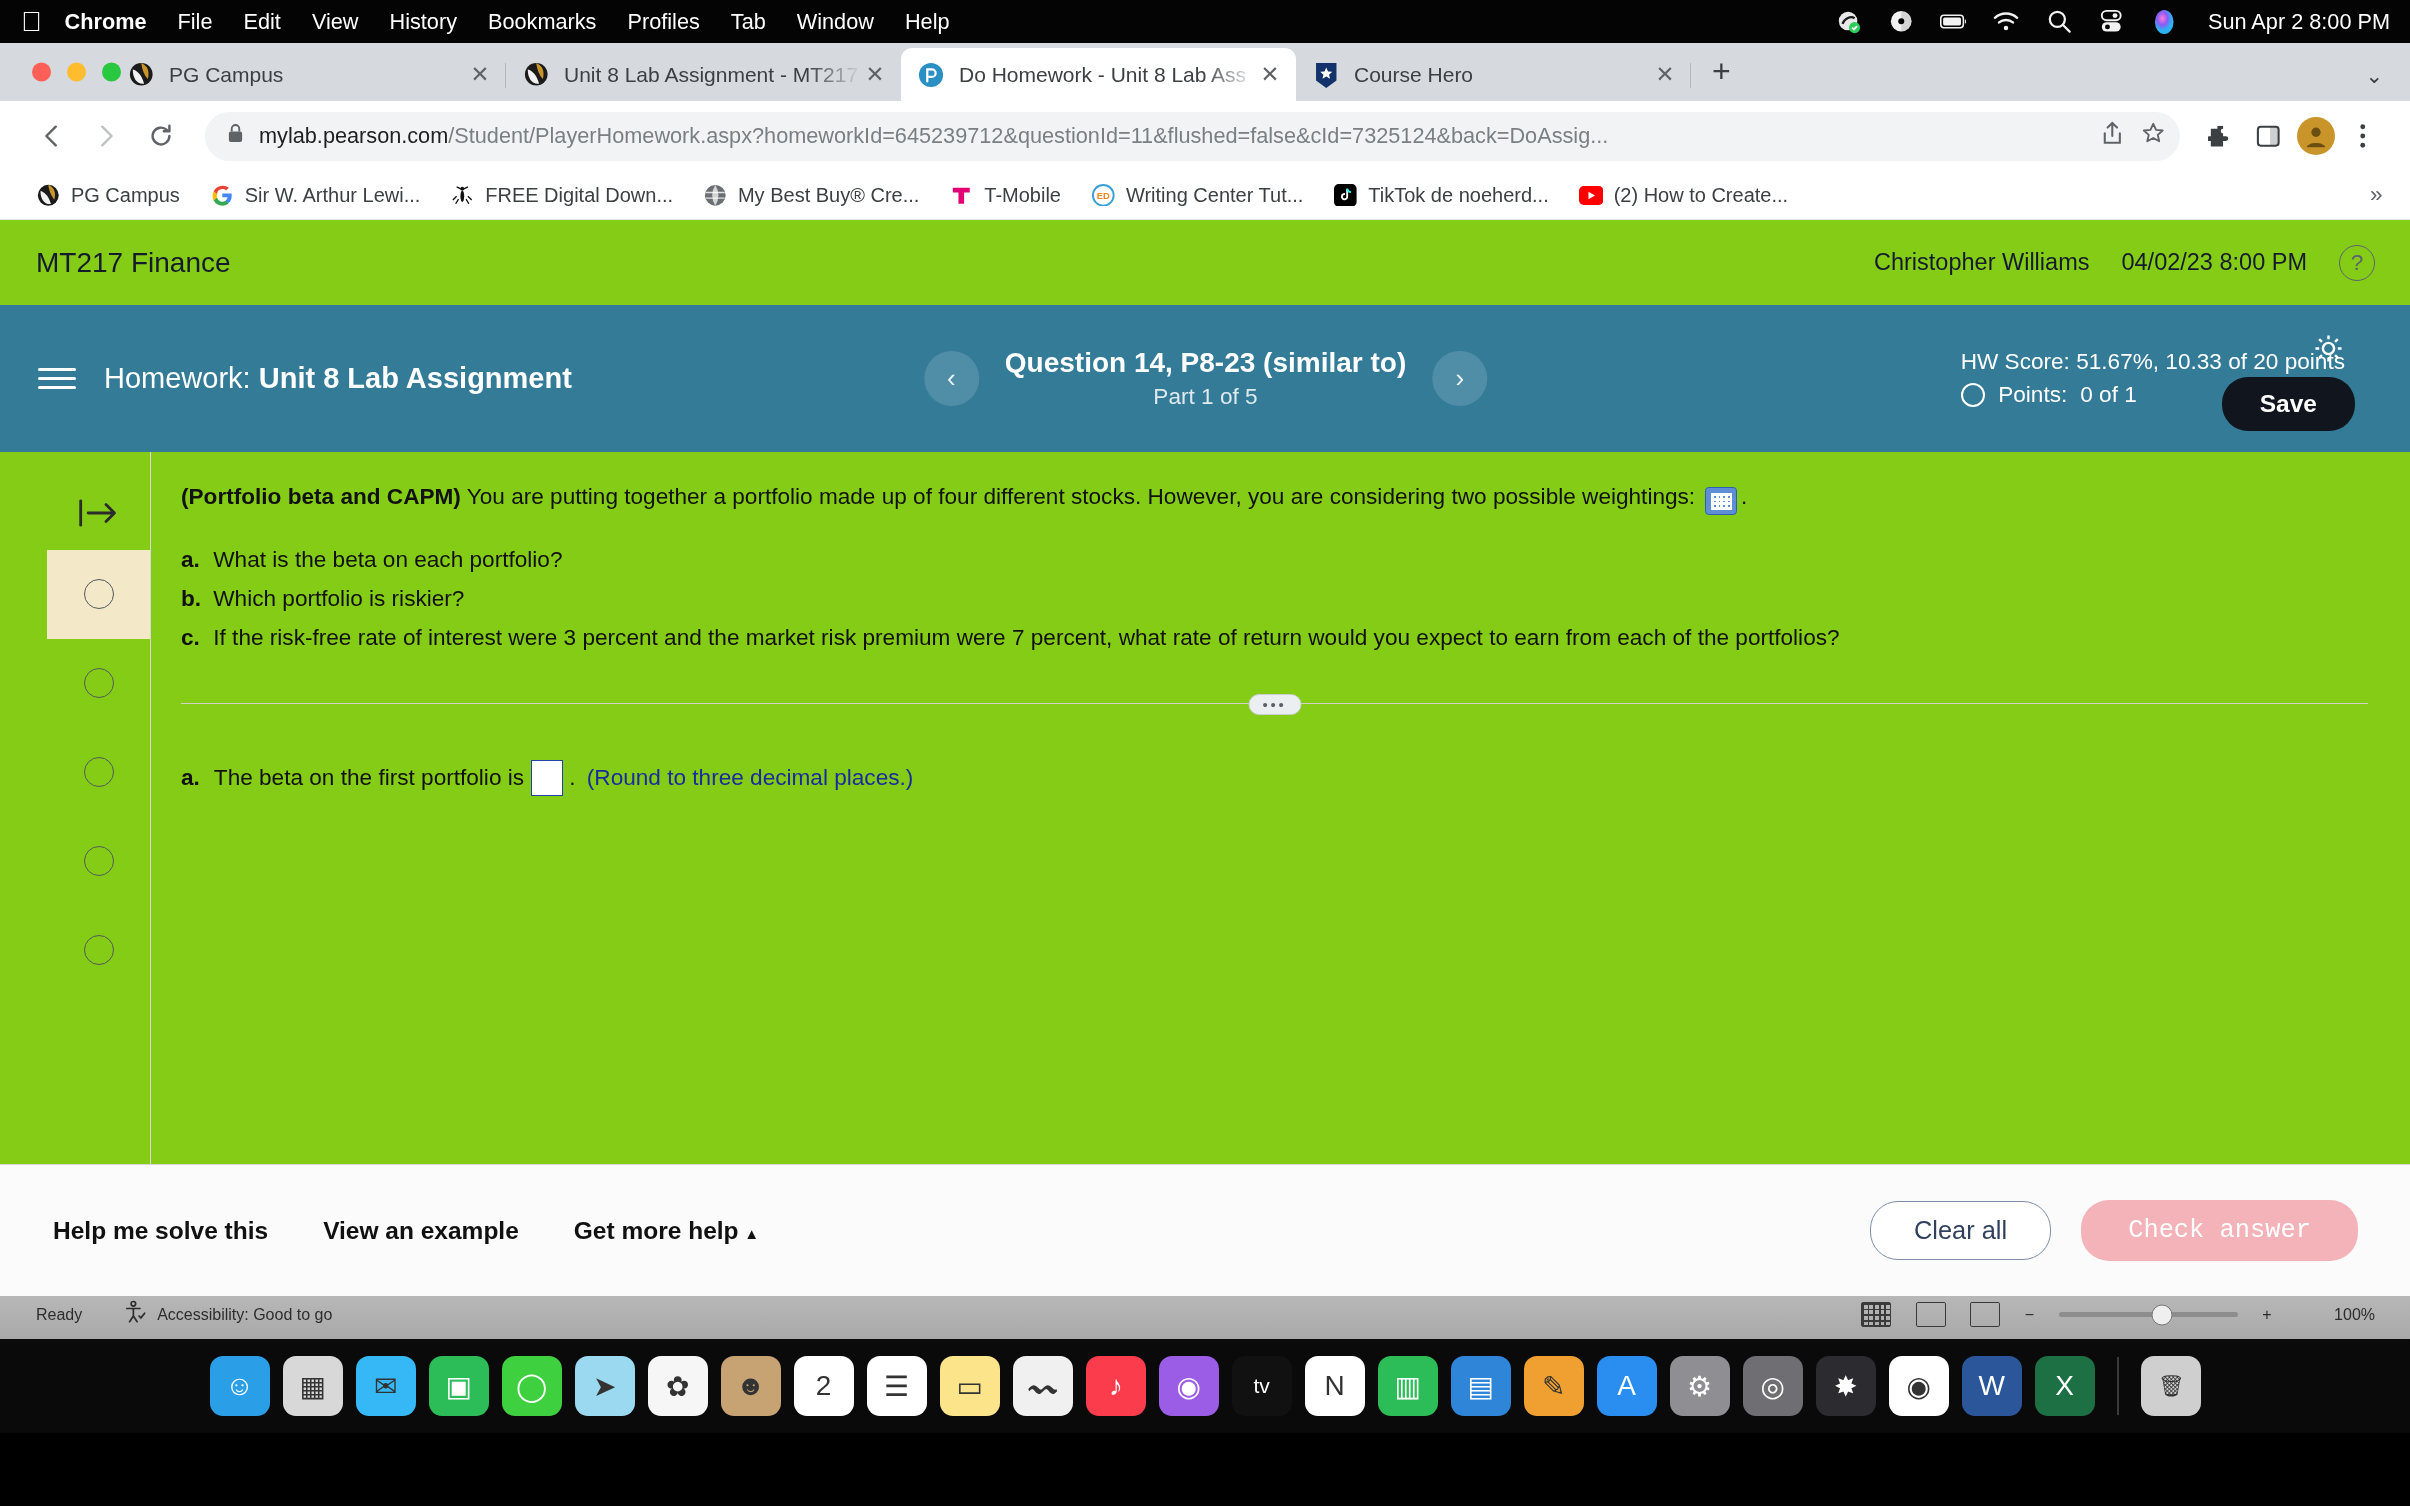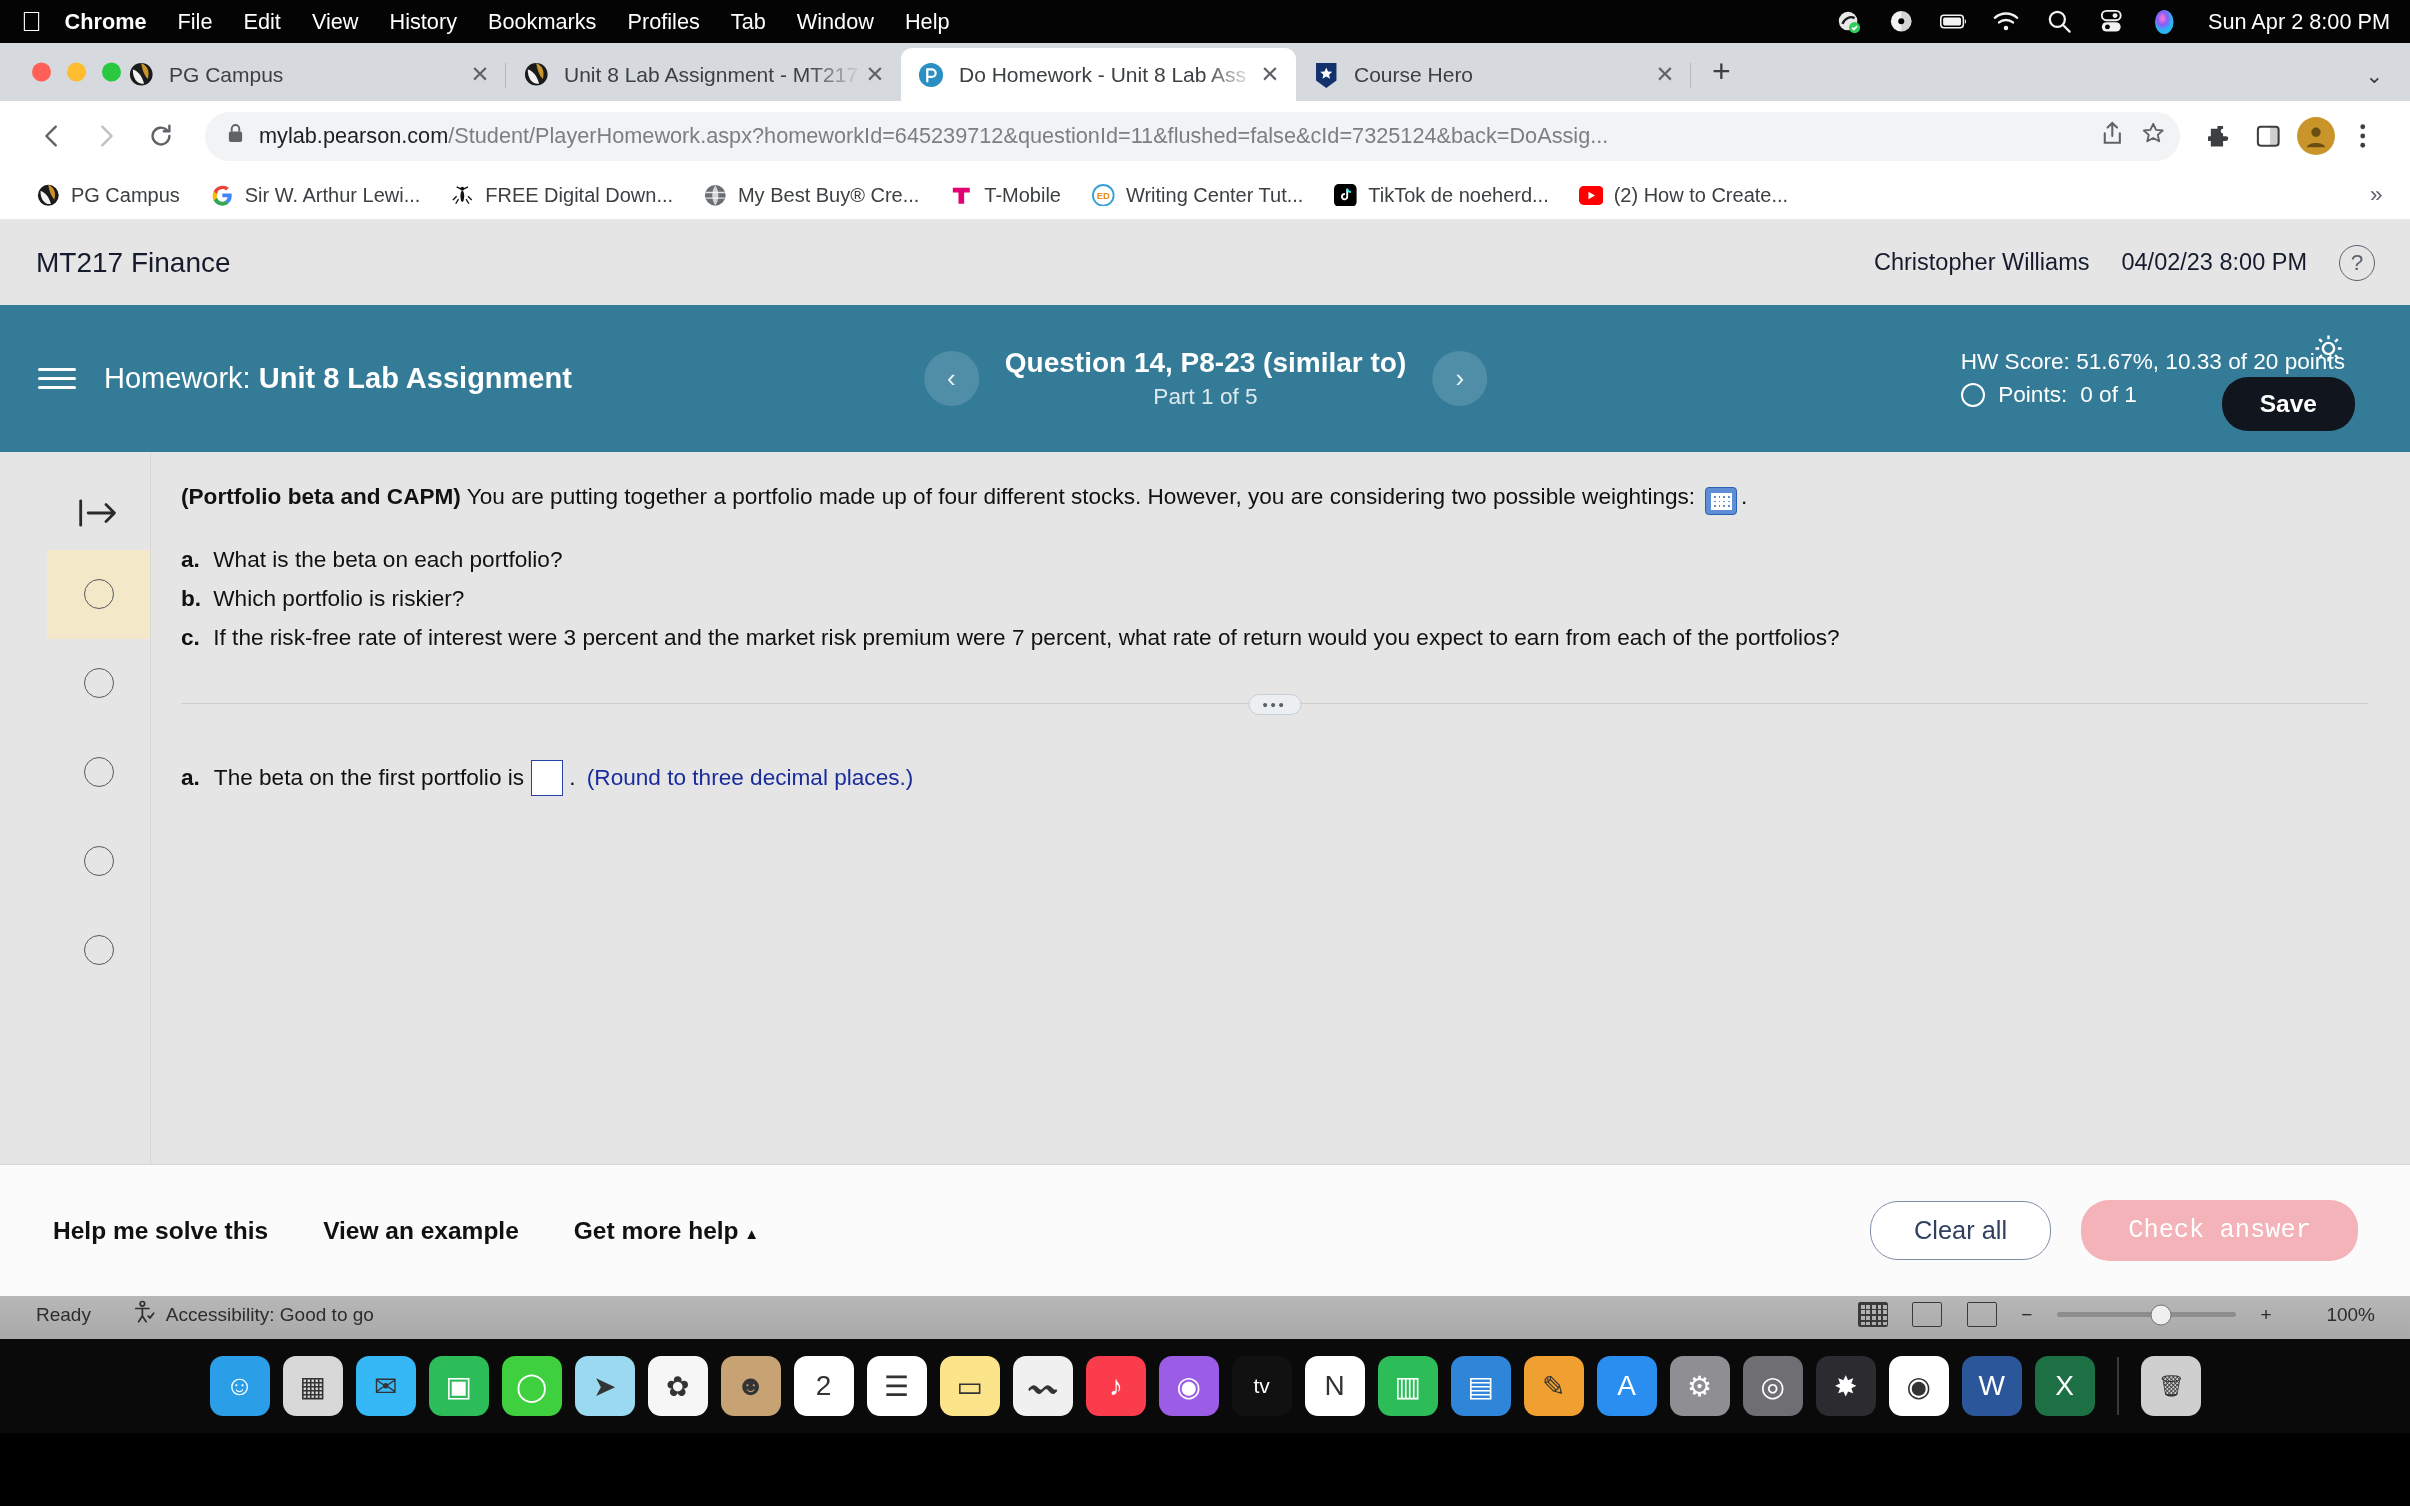--- a/index.html
+++ b/index.html
@@ -66,21 +66,21 @@
   .tb-ico { width: 40px; height: 40px; display: flex; align-items: center; justify-content: center; color: #5f6368; font-size: 24.5px; }
   .avatar-btn { width: 38px; height: 38px; border-radius: 50%; background: #c9952a; display: flex; align-items: center; justify-content: center; }
 
   
   .bookmarks { height: 49px; background: #fff; display: flex; align-items: center; padding: 0 21px; gap: 0; font-size: 20px; color: #3c4043; border-bottom: 0.9px solid #e4e6e8; }
   .bm { display: flex; align-items: center; gap: 10.4px; padding: 0 15px; white-space: nowrap; }
   .bm .bmico { width: 24.5px; height: 24.5px; display: flex; align-items: center; justify-content: center; flex: none; }
   .bm-overflow { margin-left: auto; font-size: 22.6px; color: #5f6368; padding-right: 7.5px; }
 
   
-  .page { background: #e5e5e5; height: 1070px; position: relative; }
+  .page { background: #84cc16; height: 1070px; position: relative; }
   .mlheader { height: 85px; display: flex; align-items: center; padding: 0 36px; }
   .ml-course { font-size: 28px; color: #151b2d; font-weight: 400; }
   .ml-right { margin-left: auto; display: flex; align-items: center; gap: 32px; font-size: 23.5px; color: #151b2d; }
   .help-circle { width: 36px; height: 36px; border-radius: 50%; border: 1.9px solid #5b6270; color: #5b6270; display: flex; align-items: center; justify-content: center; font-size: 22.6px; }
 
   
   .banner { background: #347b98; height: 147px; display: flex; align-items: center; padding: 0 38px; position: relative; color: #fff; }
   .hamburger { width: 38px; display: flex; flex-direction: column; gap: 6.6px; margin-right: 28px; }
   .hamburger i { display: block; height: 2.8px; background: #fff; border-radius: 1.9px; }
   .hw-title { font-size: 29px; font-weight: 400; white-space: nowrap; }
@@ -140,21 +140,21 @@
   .qfooter { height: 132px; border-top: 0.9px solid #d7d7d7; background: #fbfbfb; display: flex; align-items: center; padding: 0 53px; }
   .flink { font-size: 24.5px; font-weight: bold; color: #111; margin-right: 55px; white-space: nowrap; }
   .caret-up { font-size: 15px; margin-left: 5.6px; }
   .footer-right { margin-left: auto; display: flex; align-items: center; gap: 30px; }
   .clearbtn { border: 1.4px solid #7f8da8; color: #31405e; background: #fff; border-radius: 28px; padding: 14px 43px; font-size: 25.4px; font-family: "Liberation Sans", sans-serif; }
   .checkbtn { border: none; color: #fff; background: #f3b3b8; border-radius: 28px; padding: 16px 47px; font-size: 25.4px; font-family: Liberation Mono, monospace; }
 
   
   .statusbar {
     height: 49px; background: linear-gradient(#b9b9b9,#a9a9a9);
-    display: flex; align-items: center; padding: 0 36px; font-size: 19px; color: #2d2d2d;
+    display: flex; align-items: center; padding: 0 36px; font-size: 16px; color: #2d2d2d;
   }
   .sb-item { display: flex; align-items: center; gap: 9.4px; margin-right: 41px; }
   .sb-right { margin-left: auto; display: flex; align-items: center; gap: 24.5px; }
   .view-ico { width: 30px; height: 24.5px; border: 1.9px solid #3a3a3a; border-radius: 1.9px; }
   .view-ico.g { background: repeating-linear-gradient(to right,#3a3a3a 0 1.9px,transparent 1.9px 5.6px), repeating-linear-gradient(to bottom,#3a3a3a 0 1.9px,transparent 1.9px 5.6px); }
   .slider { width: 179px; height: 4.7px; background: #8d8d8d; border-radius: 2.8px; position: relative; }
   .slider .knob { position: absolute; left: 58%; top: 50%; transform: translate(-50%,-50%); width: 21px; height: 21px; border-radius: 50%; background: #efefef; border: 0.9px solid #777; }
   .zoomlabel { width: 79px; text-align: right; }
 
   

